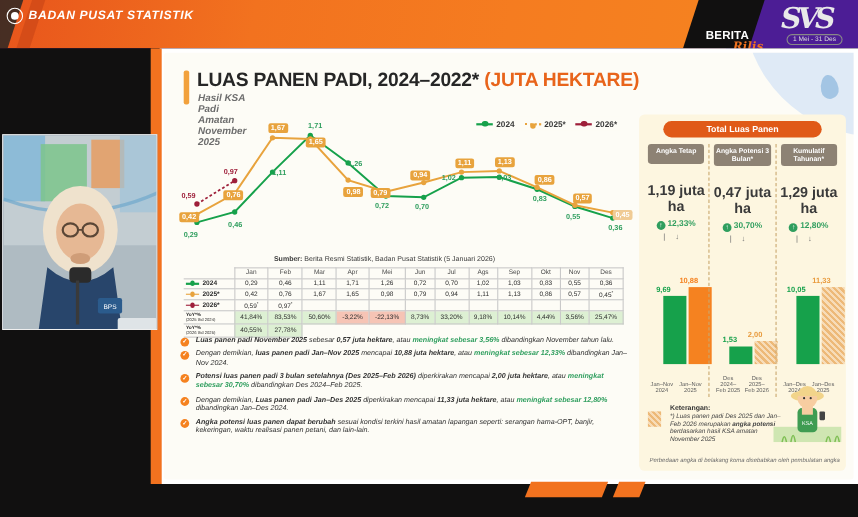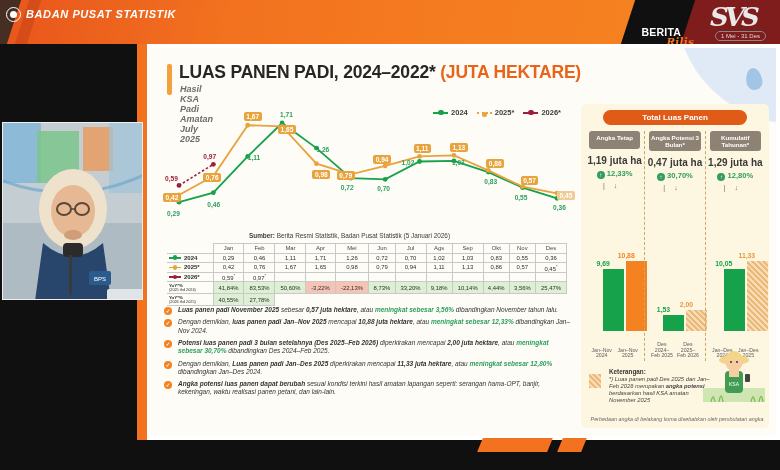--- a/index.html
+++ b/index.html
@@ -7,21 +7,21 @@
     width: 780px; height: 470px;
     overflow: hidden;
     background: #0d0d0d;
     font-family: "Liberation Sans", sans-serif;
   }
   #root { position: relative; width: 780px; height: 470px; background: #111010; }
 
   
   .top-banner {
     position: absolute; left: 0; top: 0; width: 780px; height: 44px;
-    background: #7f1d1d; overflow: hidden;
+    background: #4c1d95; overflow: hidden;
   }
   .banner-orange {
     position: absolute; left: 0; top: 0; width: 660px; height: 44px;
     background: linear-gradient(100deg, #e8551c 0%, #f2721f 35%, #f57c20 70%, #f58220 100%);
   }
   .banner-orange:after {
     content: ""; position: absolute; right: -28px; top: 0;
     width: 60px; height: 44px; background: #111010;
     transform: skewX(-18deg);
   }
@@ -170,21 +170,21 @@
     background:#e05a18; border-radius:8px; color:#fff; font-size:8px;
     font-weight:bold; text-align:center; line-height:15px;
   }
   .cols { position:absolute; left:4px; top:27px; width:180px; height:230px; display:flex; }
   .col { flex:1; position:relative; text-align:center; }
   .col + .col { border-left:1px dashed #caa76e; }
   .col-head {
     margin: 0 4px; background:#8d8274; border-radius:3px; color:#fff;
     font-size:6.2px; font-weight:bold; line-height:7.5px; padding:2.5px 1px; min-height:18px;
   }
-  .col-val { margin-top:6px; font-size:10px; color:#3a3a3a; font-weight:bold; }
+  .col-val { margin-top:16px; font-size:13px; color:#3a3a3a; font-weight:bold; }
   .col-pct { margin-top:3px; font-size:7.6px; color:#2f9e5e; font-weight:bold; }
   .col-pct .arrow {
     display:inline-block; width:8px;height:8px;border-radius:50%;
     background:#2f9e5e; color:#fff; font-size:6px;line-height:8px; margin-right:2px;
     vertical-align:-1px;
   }
   .col-ticks { margin-top:3px; font-size:7px; color:#6d6d6d; letter-spacing:9px; }
   .barbox { position:absolute; bottom:30px; left:0; width:100%; height:72px; }
   .bars { position:absolute; bottom:0; left:50%; transform:translateX(-50%);
           display:flex; align-items:flex-end; gap:2px; height:72px; }
@@ -281,21 +281,21 @@
 
   <div class="slide">
     <div class="slide-inner">
       <div class="deco-wave">
           <div class="deco-drop"></div>
         </div>
 
       <div class="title-bar">
         <div class="title-accent"></div>
         <div class="title-main"><span>LUAS PANEN PADI, 2024–2022* </span><span class="hl">(JUTA HEKTARE)</span></div>
-        <div class="title-sub">Hasil KSA Padi Amatan July 2025</div>
+        <div class="title-sub">Hasil KSA Padi Amatan November 2025</div>
       </div>
 
       <div class="chart-wrap">
         <svg class="chart-svg" width="400" height="128">
           <g id="chart-g">
               <polyline points="12,98.19393939393939 46.36363636363637,88.71515151515152 80.72727272727273,52.472727272727276 115.0909090909091,19.01818181818182 149.45454545454547,44.10909090909091 183.81818181818184,74.21818181818182 218.1818181818182,75.33333333333334 252.54545454545456,57.49090909090909 286.90909090909093,56.93333333333334 321.2727272727273,68.0848484848485 355.6363636363637,83.6969696969697 390.00000000000006,94.2909090909091" fill="none" stroke="#16a14b" stroke-width="1.8"></polyline>
               <circle cx="12" cy="98.19393939393939" r="2.4" fill="#16a14b"></circle>
               <circle cx="46.36363636363637" cy="88.71515151515152" r="2.4" fill="#16a14b"></circle>
               <circle cx="80.72727272727273" cy="52.472727272727276" r="2.4" fill="#16a14b"></circle>
               <circle cx="115.0909090909091" cy="19.01818181818182" r="2.4" fill="#16a14b"></circle>

